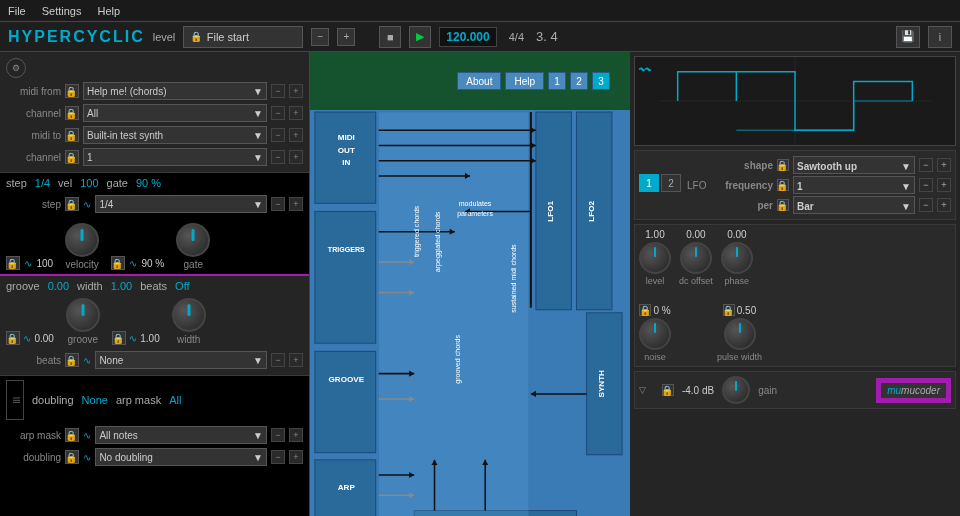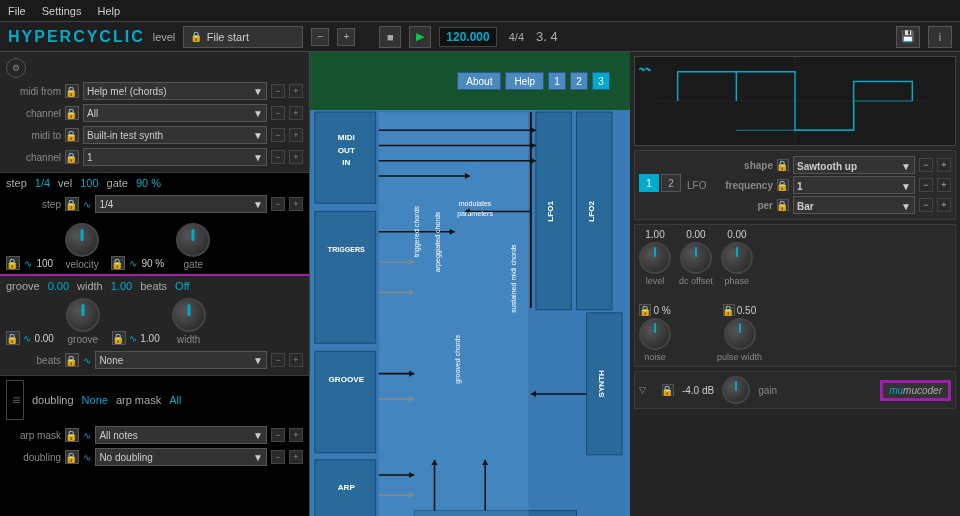--- a/index.html
+++ b/index.html
@@ -409,21 +409,21 @@
     .gain-section {
       background: #2a2a2a;
       border: 1px solid #3a3a3a;
       padding: 4px;
       display: flex;
       align-items: center;
       gap: 8px;
     }
     .mucoder-logo {
       background: #333;
-      border: 3px solid #a21caf;
+      border: 5px solid #a21caf;
       color: #aaa;
       padding: 2px 6px;
       font-size: 10px;
       font-style: italic;
     }
 
     .wave-icon {
       color: #00aacc;
       font-size: 10px;
     }

